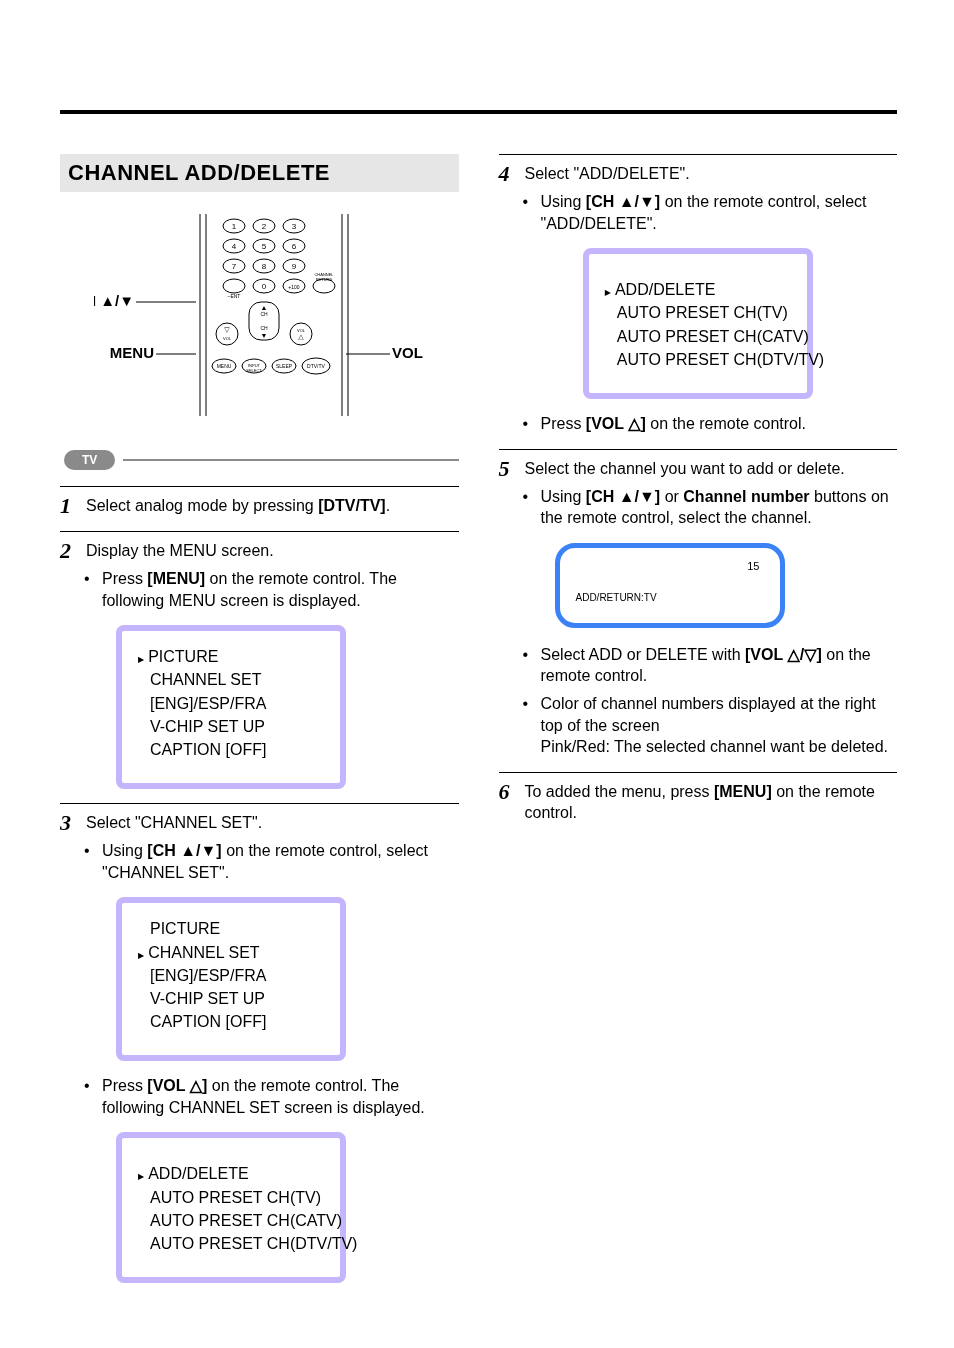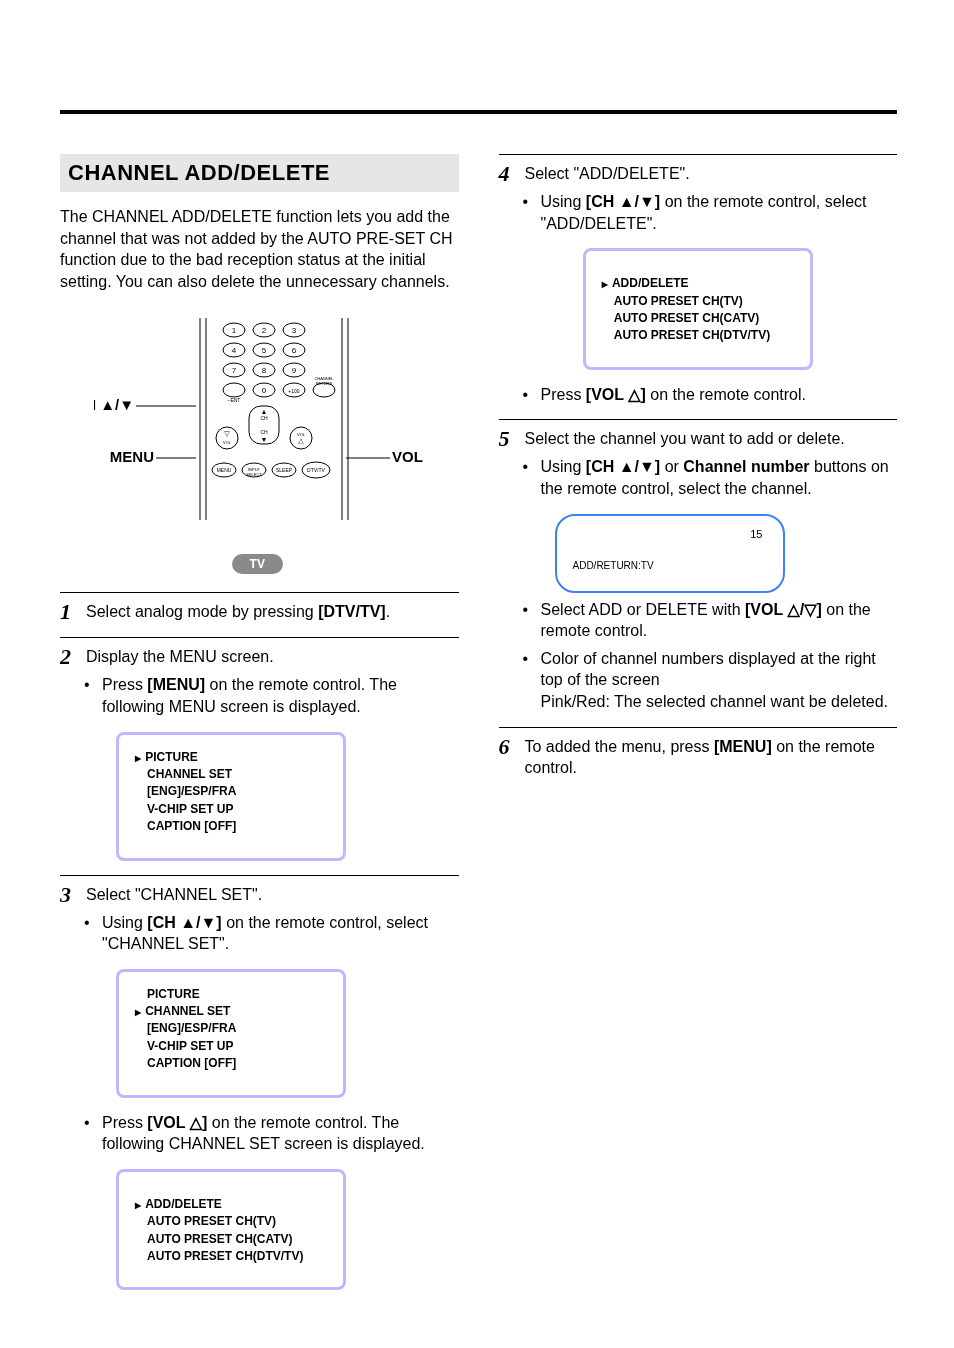--- a/index.html
+++ b/index.html
@@ -10,60 +10,59 @@
   .col { flex: 1 1 0; min-width: 0; }
   h1.section-title {
     background: #e6e6e6;
     font-size: 22px; font-weight: bold;
     padding: 6px 8px; letter-spacing: 0.5px;
     margin-bottom: 14px;
   }
   p.intro { font-size: 16px; line-height: 1.35; margin-bottom: 18px; }
   .remote-area { margin: 10px 0 20px 0; text-align: center; }
   .remote-svg { display: inline-block; }
-  .tv-badge-row { display: flex; align-items: center; margin: 12px 0 16px 4px; flex-direction: column; }
+  .tv-badge-row { display: flex; align-items: center; margin: 12px 0 16px 4px; }
   .tv-badge {
     display: inline-block; background: #8a8a8a; color: #fff;
     border-radius: 12px; font-size: 12px; font-weight: bold;
     padding: 3px 18px; margin-right: 8px;
   }
   .tv-badge-line { flex: 1; border-top: 2px solid #8a8a8a; }
   .step { margin-bottom: 14px; border-top: 1px solid #000; padding-top: 8px; }
   .step-row { display: flex; align-items: flex-start; gap: 8px; }
   .step-num { font-family: Georgia, 'Times New Roman', serif; font-style: italic; font-weight: bold; font-size: 22px; line-height: 1; min-width: 18px; }
   .step-text { font-size: 16px; line-height: 1.35; }
   .sub { display: flex; align-items: flex-start; gap: 8px; margin: 6px 0 0 24px; font-size: 16px; line-height: 1.35; }
   .bullet { min-width: 10px; }
   .bold { font-weight: bold; }
   .osd-box {
     width: 230px; height: auto; margin: 14px auto 14px 56px;
-    border: 3px solid #c4b5fd; border-radius: 8px;
+    border: 6px solid #c4b5fd; border-radius: 8px;
     padding: 14px 16px 22px 16px;
-    font-size: 12px; line-height: 1.45; font-weight: bold;
+    font-size: 16px; line-height: 1.45;
   }
   .osd-center { margin-left: auto; margin-right: auto; }
   .osd-line { white-space: nowrap; }
   .osd-sel::before { content: "\25B6"; font-size: 8px; margin-right: 4px; }
   .osd-ind { padding-left: 12px; }
-  .osd-ch-box { width: 230px; margin: 14px auto 6px 56px; border:2px solid #3b82f6; border-radius:20px; padding: 10px 14px 20px 14px; font-size:10px; }
+  .osd-ch-box { width: 230px; margin: 14px auto 16px 56px; border:5px solid #3b82f6; border-radius:20px; padding: 10px 14px 20px 14px; font-size:10px; }
   .osd-ch-top { text-align: right; font-size: 11px; padding: 2px 6px 20px 0; }
   .osd-ch-bottom { padding-left: 2px; }
   .arrow-glyph { font-family: Arial, sans-serif; }
 </style>
 </head>
 <body>
 
 <div class="page">
   <div class="rule"></div>
 
   <div class="columns">
 
     <div class="col">
       <h1 class="section-title">CHANNEL ADD/DELETE</h1>
-      <p class="intro">The CHANNEL ADD/DELETE function lets you add the channel that was not added by the AUTO PRE-SET CH function due to the bad reception status at the initial setting. You can also delete the unnecessary channels.</p>
 
       <div class="remote-area">
         <svg class="remote-svg" width="330" height="220" viewBox="0 0 330 220">
 
           <text x="40" y="100" font-size="15" font-weight="bold" text-anchor="end">CH ▲/▼</text>
           <line x1="42" y1="96" x2="102" y2="96" stroke="#000" stroke-width="1"></line>
           <text x="60" y="152" font-size="15" font-weight="bold" text-anchor="end">MENU</text>
           <line x1="62" y1="148" x2="102" y2="148" stroke="#000" stroke-width="1"></line>
           <text x="298" y="152" font-size="15" font-weight="bold" text-anchor="start">VOL △/▽</text>
           <line x1="252" y1="148" x2="296" y2="148" stroke="#000" stroke-width="1"></line>

